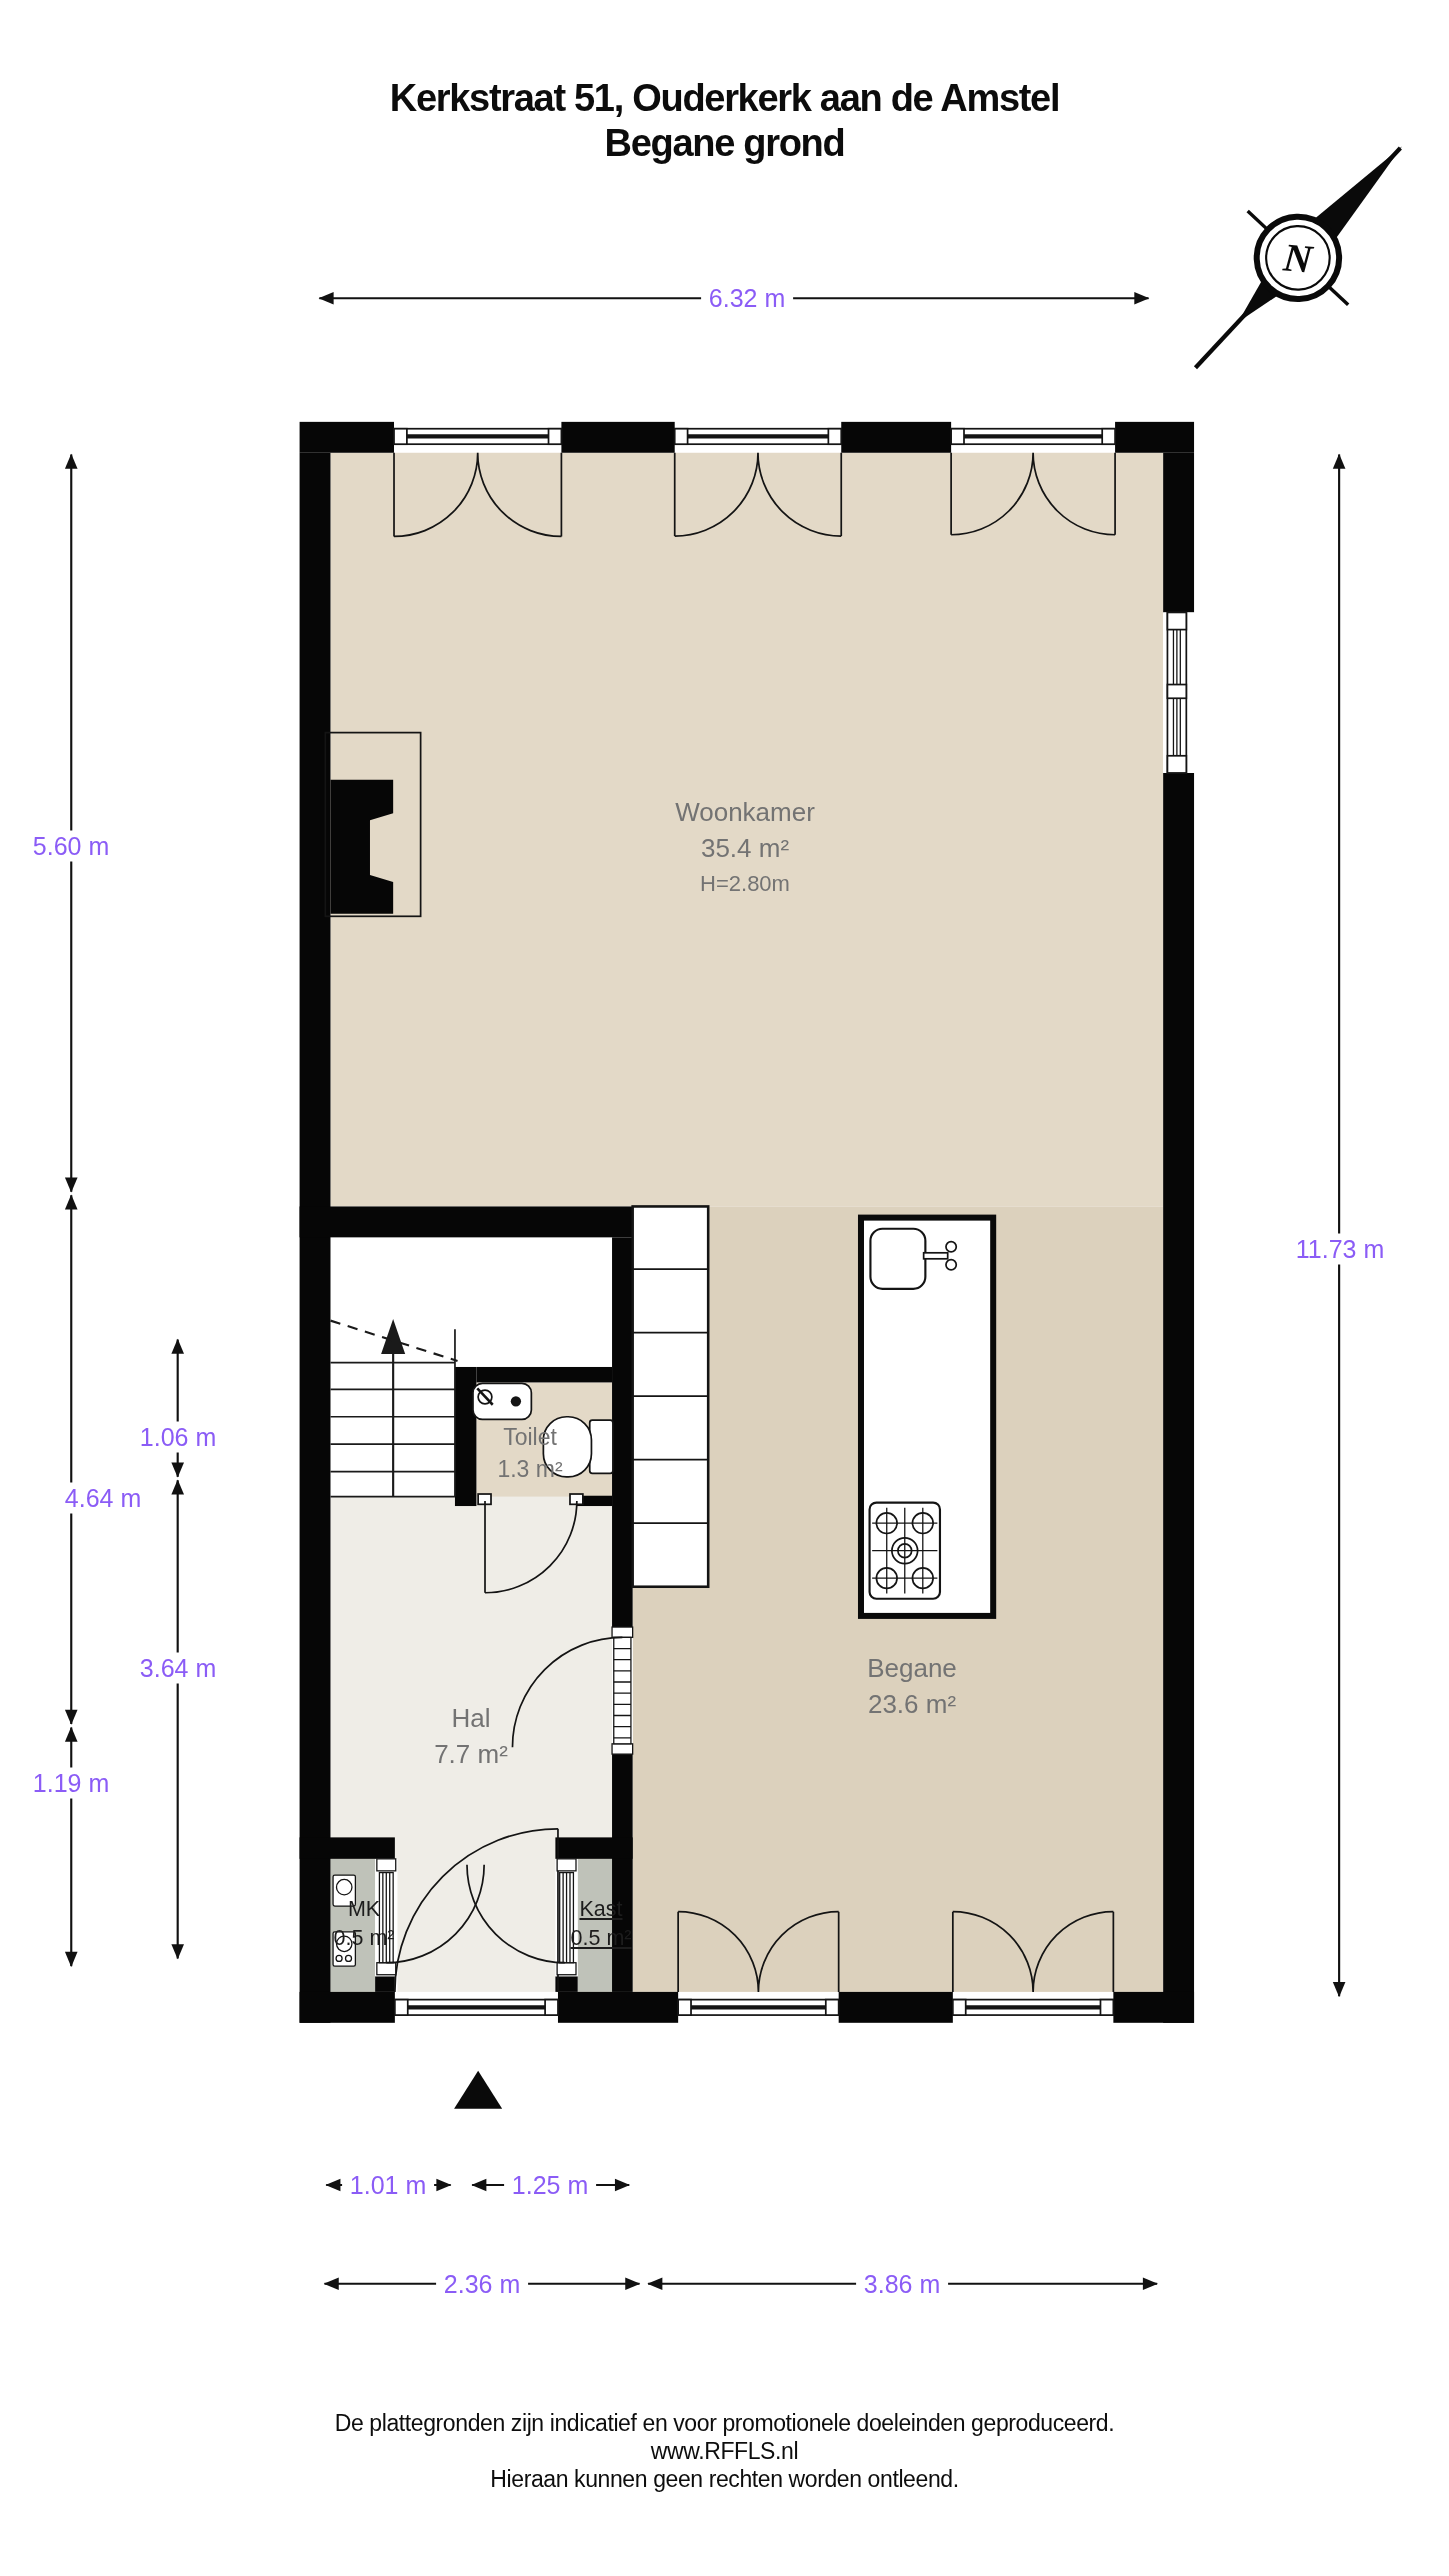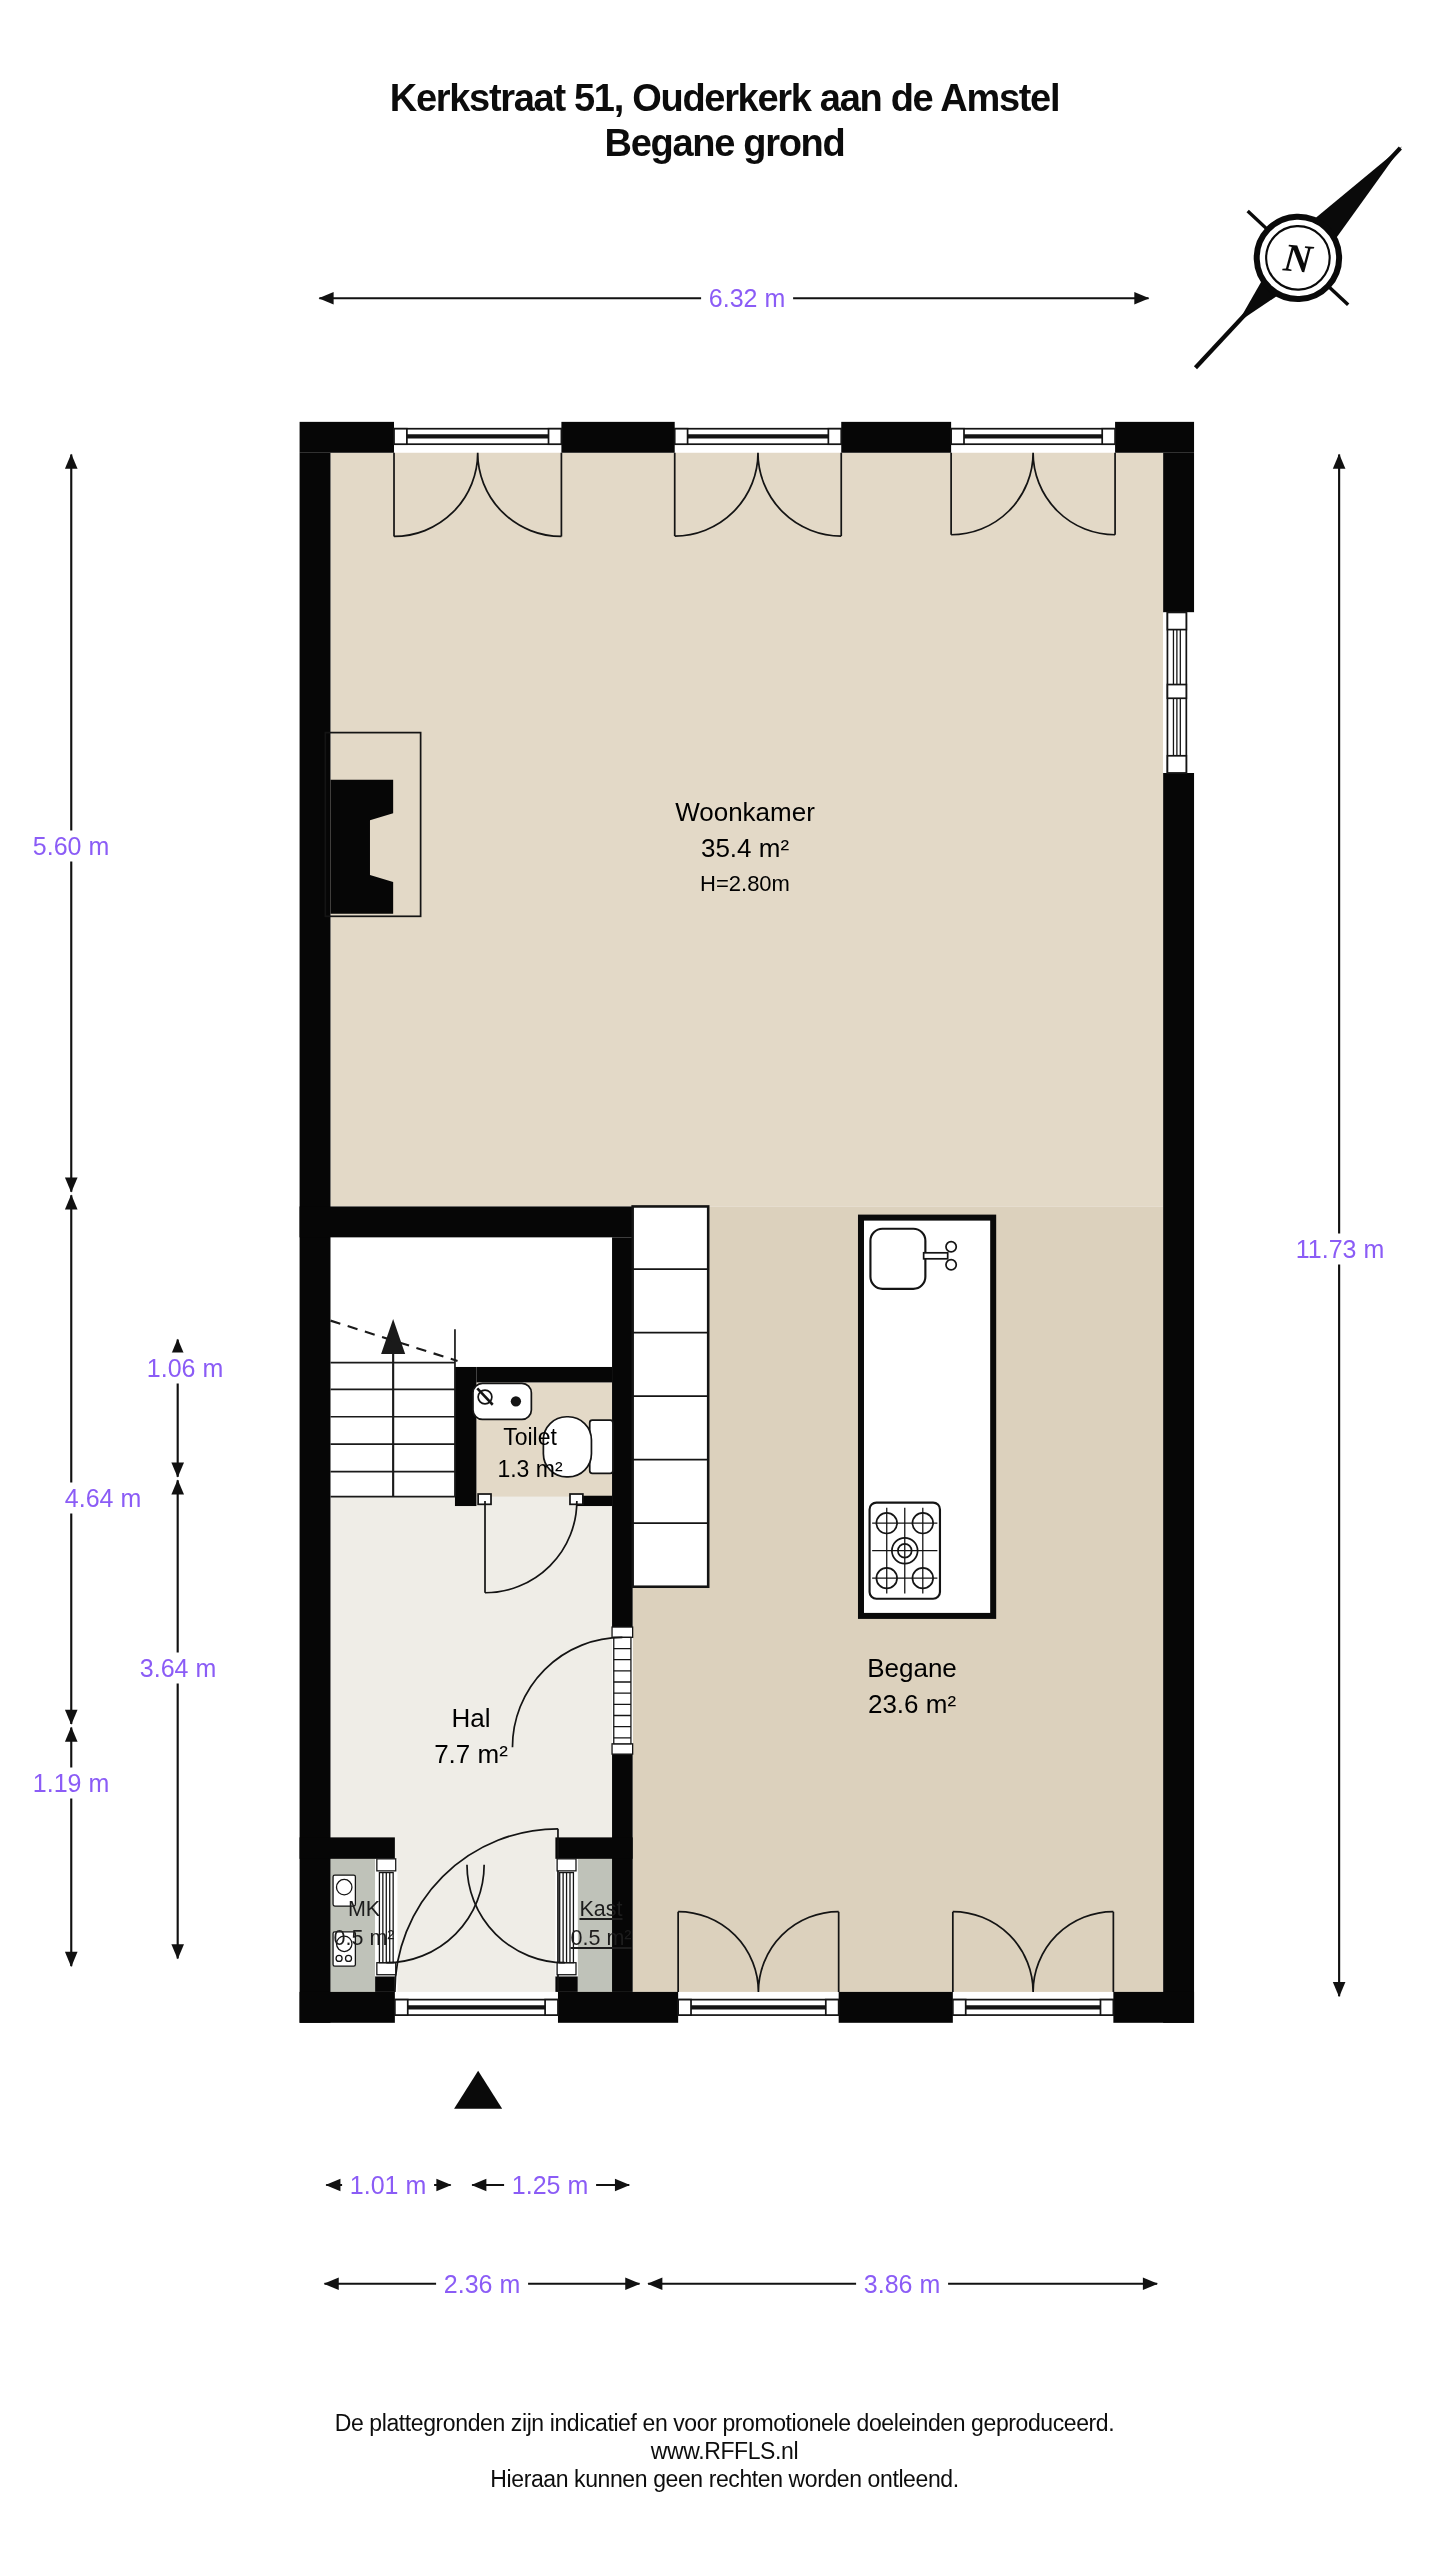--- a/index.html
+++ b/index.html
@@ -3,21 +3,21 @@
 <meta charset="utf-8">
 <style>
   html,body{margin:0;padding:0;background:#fff;}
   #canvas{position:relative;width:1449px;height:2576px;background:#fff;overflow:hidden;
           font-family:"Liberation Sans",sans-serif;color:#111;}
   #plan-svg{position:absolute;left:0;top:0;}
   .title{position:absolute;left:0;right:0;top:76px;text-align:center;font-weight:bold;
          font-size:38px;line-height:45px;letter-spacing:-1.3px;color:#0c0c0c;}
   .lbl{position:absolute;transform:translate(-50%,-50%);text-align:center;white-space:nowrap;}
   .dim{font-size:25px;background:#fff;padding:0 7.7px;line-height:31px;color:#8b5cf6;}
-  .room{font-size:26px;line-height:36px;color:#000000;}
+  .room{font-size:26px;line-height:36px;color:#737373;}
   .room .sub{font-size:22px;}
   .room-sm{font-size:21.5px;line-height:29px;color:#1d1d1d;}
   .footer{position:absolute;left:0;right:0;top:2409px;text-align:center;font-size:23px;
           line-height:28px;letter-spacing:-0.4px;color:#0d0d0d;}
 </style>
 </head>
 <body>
 
 <div id="canvas">
 
@@ -288,21 +288,21 @@
   </div>
   <div class="lbl room-sm" style="left:601px;top:1924px;text-decoration:underline;">
     <div>Kast</div>
     <div>0.5 m²</div>
   </div>
 
   <div class="lbl dim" style="left:747px;top:298px;">6.32 m</div>
   <div class="lbl dim" style="left:71px;top:846px;">5.60 m</div>
   <div class="lbl dim" style="left:71px;top:1498px;margin-left:32px;">4.64 m</div>
   <div class="lbl dim" style="left:71px;top:1783px;">1.19 m</div>
-  <div class="lbl dim" style="left:178px;top:1368px;margin-left:7px;">1.06 m</div>
+  <div class="lbl dim" style="left:178px;top:1437px;">1.06 m</div>
   <div class="lbl dim" style="left:178px;top:1668px;">3.64 m</div>
   <div class="lbl dim" style="left:1340px;top:1249px;">11.73 m</div>
   <div class="lbl dim" style="left:388px;top:2185px;">1.01 m</div>
   <div class="lbl dim" style="left:550px;top:2185px;">1.25 m</div>
   <div class="lbl dim" style="left:482px;top:2284px;">2.36 m</div>
   <div class="lbl dim" style="left:902px;top:2284px;">3.86 m</div>
 
   <div class="footer">
     <div>De plattegronden zijn indicatief en voor promotionele doeleinden geproduceerd.</div>
     <div>www.RFFLS.nl</div>

